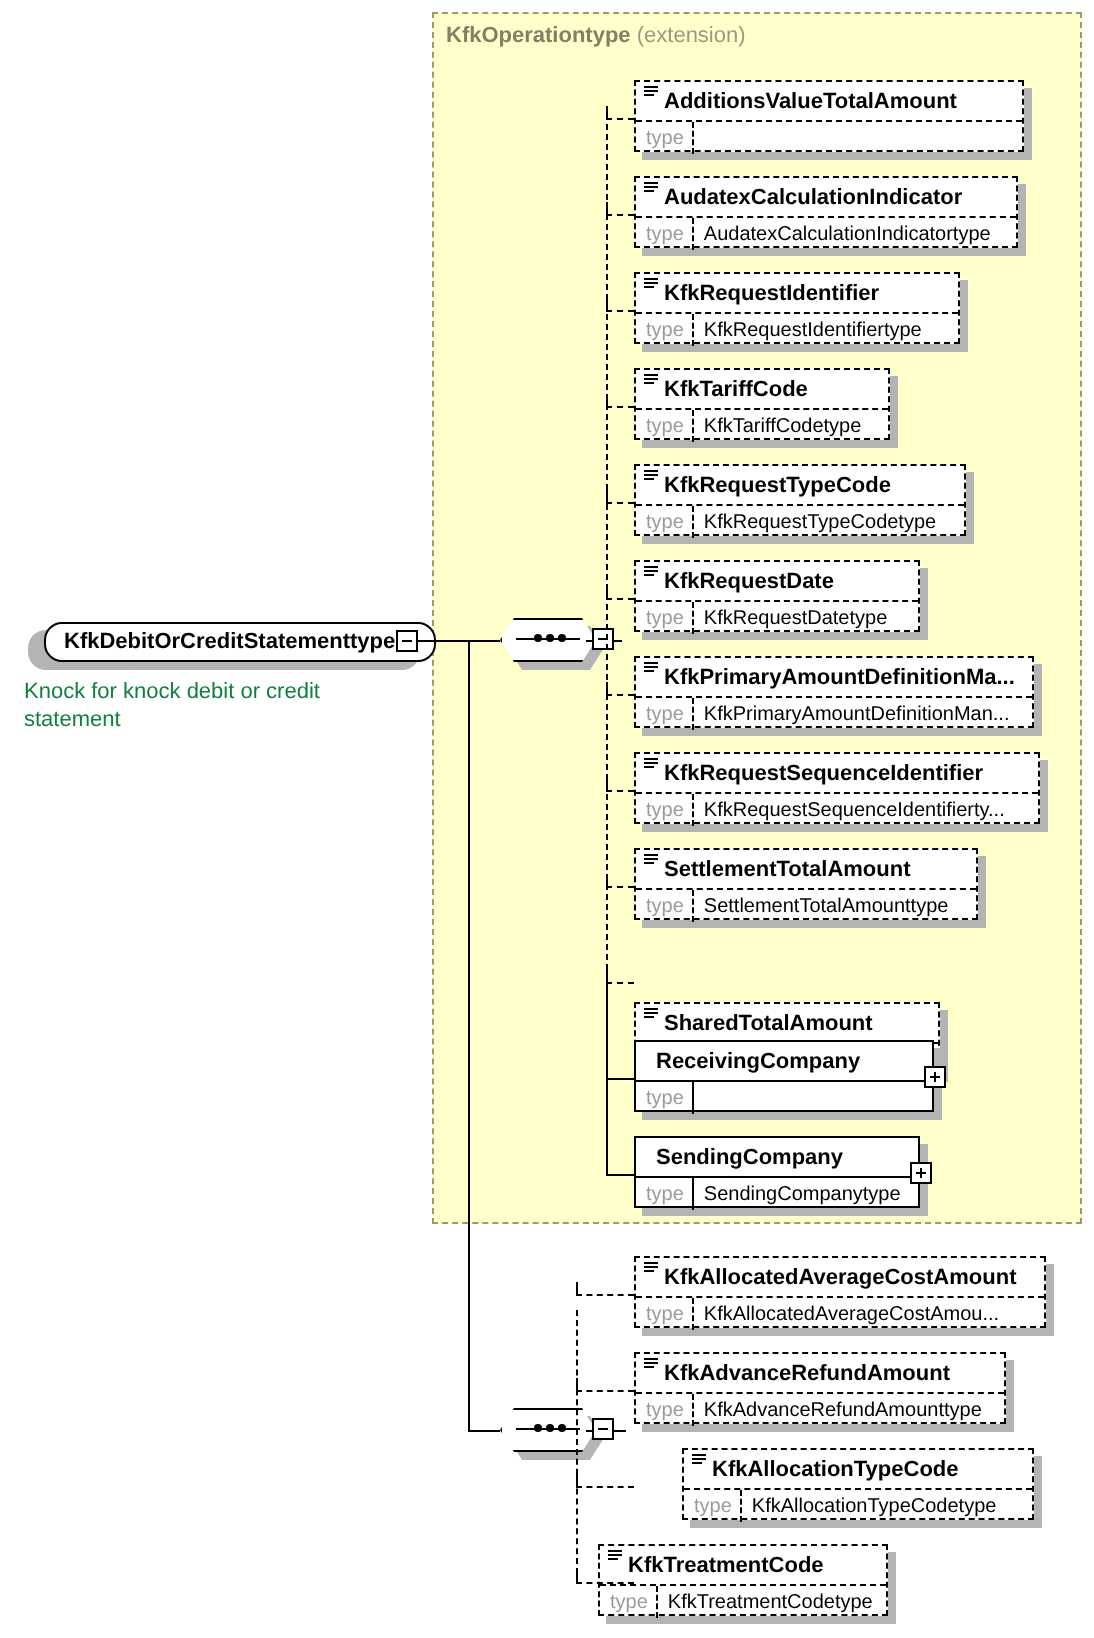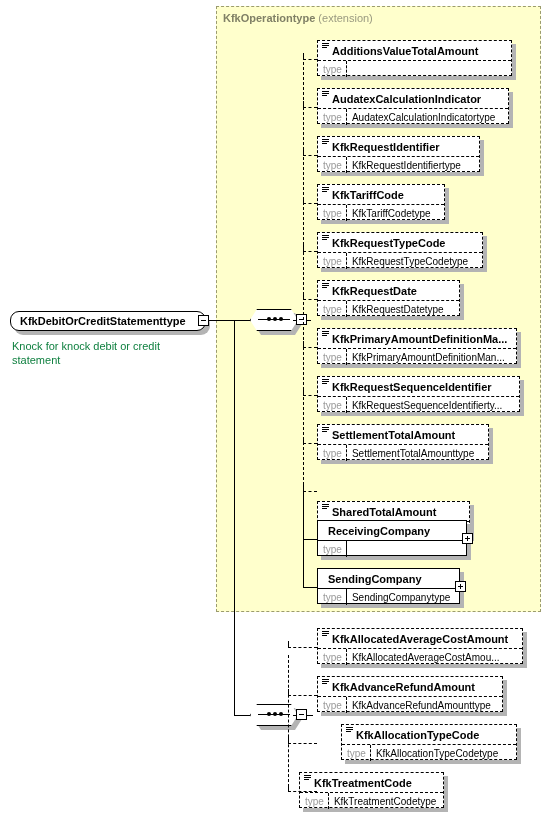--- a/index.html
+++ b/index.html
@@ -31,20 +31,21 @@
   .root-box{
     position:absolute;
     box-sizing:border-box;
     background:#ffffff;
     border:1px solid #000000;
     border-radius:9px;
     display:flex;align-items:center;
     padding-left:9px;
     font-size:11px;font-weight:bold;color:#000;
     white-space:nowrap;
+    margin-left:12px;
   }
   .root-shadow{
     position:absolute;background:#b4b4b4;border-radius:9px;
   }
 
   
   .annot{
     position:absolute;
     font-size:11px;color:#108040;line-height:14px;
     width:190px;

